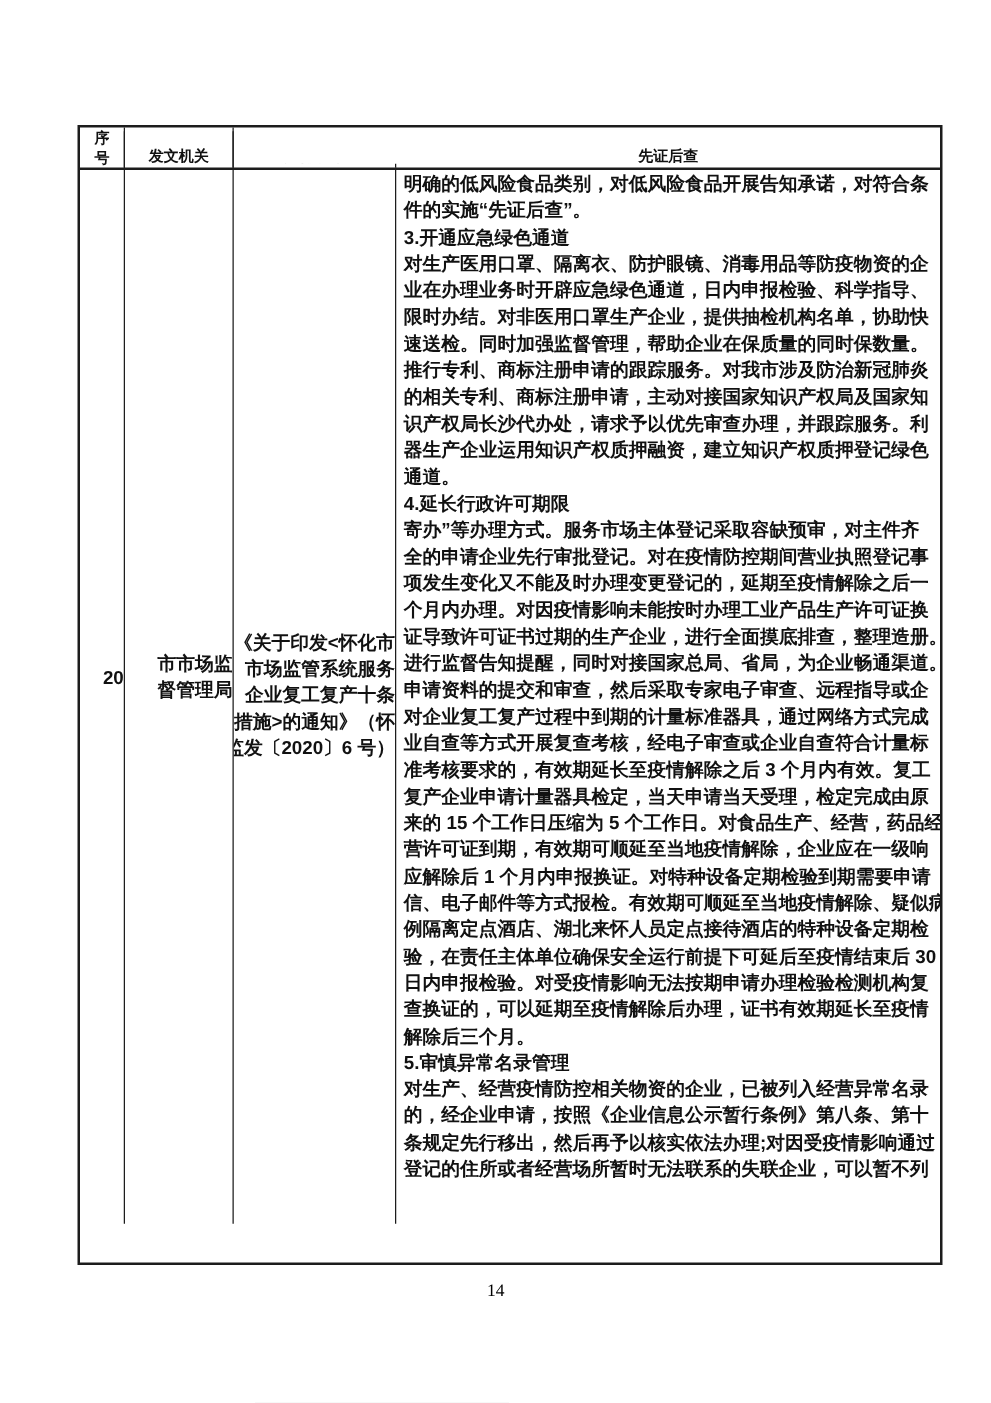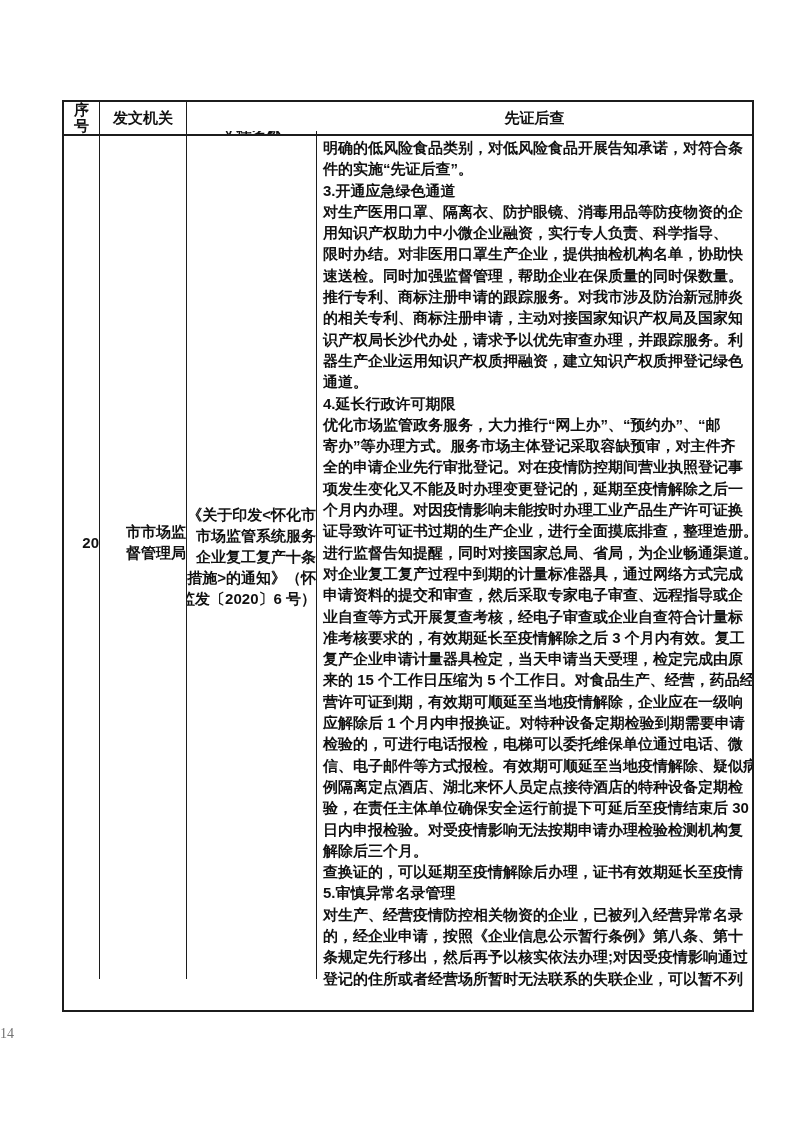--- a/index.html
+++ b/index.html
@@ -32,23 +32,23 @@
   }
   .cell {
     overflow: hidden;
   }
   .col-seq   { width: 36px;  border-right: 1.5px solid #1c1c1c; }
   .col-agency{ width: 87px;  border-right: 1.5px solid #1c1c1c; }
   .col-doc   { width: 130px; border-right: 1.5px solid #1c1c1c; margin-top: 29px; }
   .col-content { flex: 1; }
   .header-cell {
     display: flex;
-    align-items: center;
+    align-items: flex-end;
     justify-content: center;
-    font-size: 15px;
+    font-size: 12px;
     font-weight: 700;
     text-align: center;
   }
   .seq-header-text {
     display: inline-block;
     width: 1.1em;
     line-height: 16px;
     word-break: break-all;
   }
   .vcenter {
@@ -74,23 +74,24 @@
   .content-cell .line {
     line-height: 21.3px;
     white-space: nowrap;
     letter-spacing: 0px;
   }
   .page-number {
     position: absolute;
     top: 1026px;
     left: 0;
     width: 100%;
+    text-align: center;
     font-family: "Liberation Serif", "DejaVu Serif", serif;
     font-size: 14px;
-    color: #737373;
+    color: #000000;
   }
 </style>
 </head>
 <body>
 
 <div class="page">
 
   <div class="doc-table">
 
     <div class="thead">
@@ -121,51 +122,49 @@
           <div class="line">市场监管系统服务</div>
           <div class="line">企业复工复产十条</div>
           <div class="line">措施&gt;的通知》（怀</div>
           <div class="line">市监发〔2020〕6 号）</div>
         </div>
       <div class="cell col-content content-cell">
           <div class="line">明确的低风险食品类别，对低风险食品开展告知承诺，对符合条</div>
           <div class="line">件的实施“先证后查”。</div>
           <div class="line">3.开通应急绿色通道</div>
           <div class="line">对生产医用口罩、隔离衣、防护眼镜、消毒用品等防疫物资的企</div>
-          <div class="line">用知识产权助力中小微企业融资，实行专人负责、科学指导、</div>
+          <div class="line">业在办理业务时开辟应急绿色通道，日内申报检验、科学指导、</div>
           <div class="line">限时办结。对非医用口罩生产企业，提供抽检机构名单，协助快</div>
           <div class="line">速送检。同时加强监督管理，帮助企业在保质量的同时保数量。</div>
           <div class="line">推行专利、商标注册申请的跟踪服务。对我市涉及防治新冠肺炎</div>
           <div class="line">的相关专利、商标注册申请，主动对接国家知识产权局及国家知</div>
           <div class="line">识产权局长沙代办处，请求予以优先审查办理，并跟踪服务。利</div>
           <div class="line">器生产企业运用知识产权质押融资，建立知识产权质押登记绿色</div>
           <div class="line">通道。</div>
           <div class="line">4.延长行政许可期限</div>
-          <div class="line">优化市场监管政务服务，大力推行“网上办”、“预约办”、“邮</div>
           <div class="line">寄办”等办理方式。服务市场主体登记采取容缺预审，对主件齐</div>
           <div class="line">全的申请企业先行审批登记。对在疫情防控期间营业执照登记事</div>
           <div class="line">项发生变化又不能及时办理变更登记的，延期至疫情解除之后一</div>
           <div class="line">个月内办理。对因疫情影响未能按时办理工业产品生产许可证换</div>
           <div class="line">证导致许可证书过期的生产企业，进行全面摸底排查，整理造册。</div>
           <div class="line">进行监督告知提醒，同时对接国家总局、省局，为企业畅通渠道。</div>
+          <div class="line">申请资料的提交和审查，然后采取专家电子审查、远程指导或企</div>
           <div class="line">对企业复工复产过程中到期的计量标准器具，通过网络方式完成</div>
-          <div class="line">申请资料的提交和审查，然后采取专家电子审查、远程指导或企</div>
           <div class="line">业自查等方式开展复查考核，经电子审查或企业自查符合计量标</div>
           <div class="line">准考核要求的，有效期延长至疫情解除之后 3 个月内有效。复工</div>
           <div class="line">复产企业申请计量器具检定，当天申请当天受理，检定完成由原</div>
           <div class="line">来的 15 个工作日压缩为 5 个工作日。对食品生产、经营，药品经</div>
           <div class="line">营许可证到期，有效期可顺延至当地疫情解除，企业应在一级响</div>
           <div class="line">应解除后 1 个月内申报换证。对特种设备定期检验到期需要申请</div>
-          <div class="line">检验的，可进行电话报检，电梯可以委托维保单位通过电话、微</div>
           <div class="line">信、电子邮件等方式报检。有效期可顺延至当地疫情解除、疑似病</div>
           <div class="line">例隔离定点酒店、湖北来怀人员定点接待酒店的特种设备定期检</div>
           <div class="line">验，在责任主体单位确保安全运行前提下可延后至疫情结束后 30</div>
           <div class="line">日内申报检验。对受疫情影响无法按期申请办理检验检测机构复</div>
+          <div class="line">查换证的，可以延期至疫情解除后办理，证书有效期延长至疫情</div>
           <div class="line">解除后三个月。</div>
-          <div class="line">查换证的，可以延期至疫情解除后办理，证书有效期延长至疫情</div>
           <div class="line">5.审慎异常名录管理</div>
           <div class="line">对生产、经营疫情防控相关物资的企业，已被列入经营异常名录</div>
           <div class="line">的，经企业申请，按照《企业信息公示暂行条例》第八条、第十</div>
           <div class="line">条规定先行移出，然后再予以核实依法办理;对因受疫情影响通过</div>
           <div class="line">登记的住所或者经营场所暂时无法联系的失联企业，可以暂不列</div>
         </div>
     </div>
 
   </div>
 

